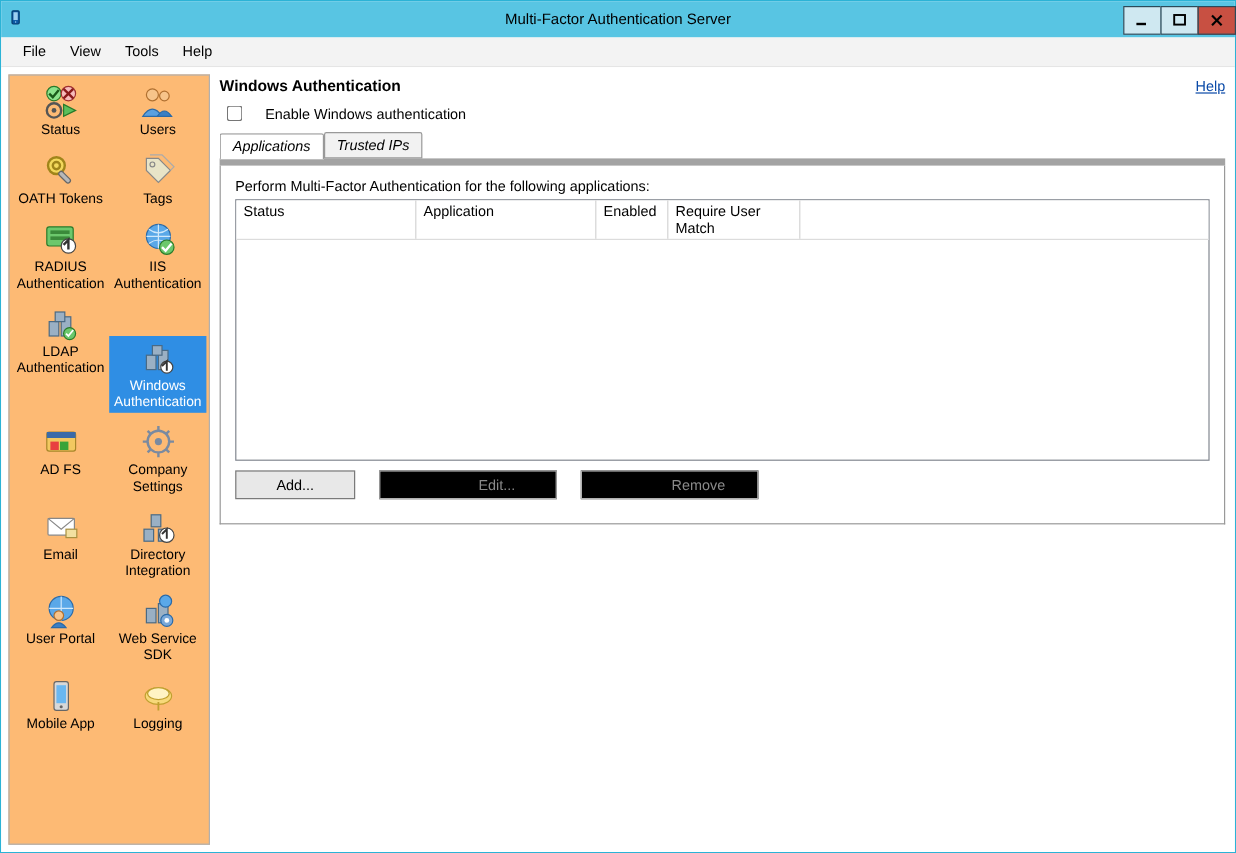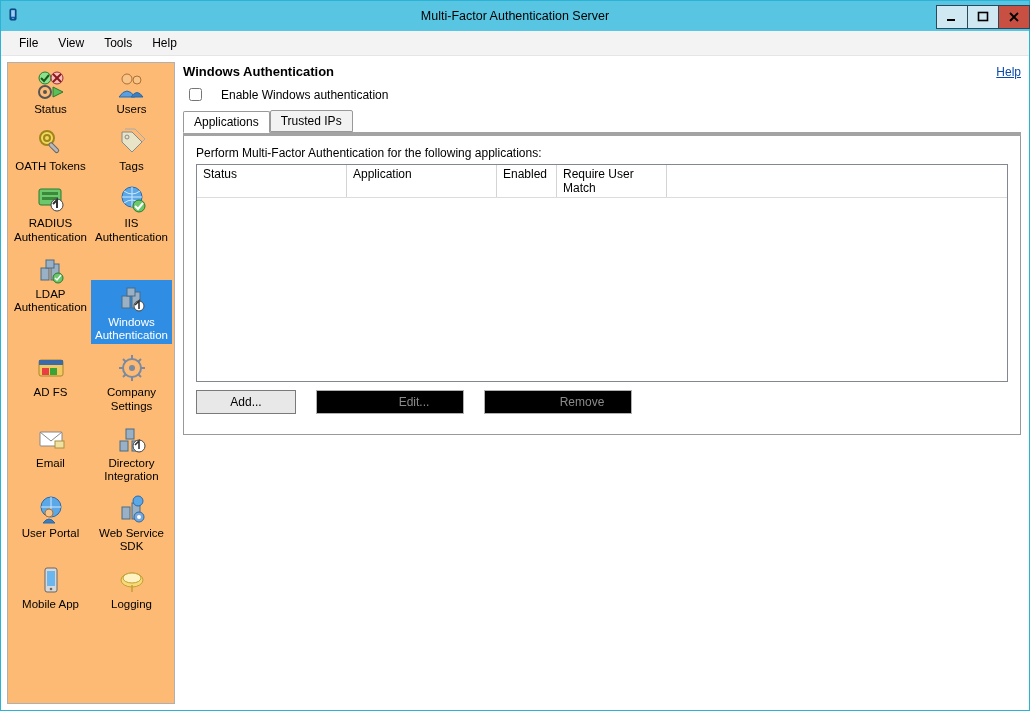--- a/index.html
+++ b/index.html
@@ -137,23 +137,24 @@
     gap: 16px;
     margin: 2px 0 6px 2px;
     font-size: 12px;
   }
   .checkbox-row input[type="checkbox"] {
     width: 13px; height: 13px;
   }
   .tab-strip {
     display: flex;
     align-items: flex-end;
-    border-bottom: 4px solid #a3a3a3;
+    border-bottom: 6px solid #a3a3a3;
     position: relative;
     height: 22px;
+    font-style: italic;
   }
   .tab {
     padding: 3px 10px;
     border: 1px solid #999;
     border-top-left-radius: 2px;
     border-top-right-radius: 2px;
     background: #f2f2f2;
     margin-right: 0px;
     font-size: 12px;
     position: relative;

